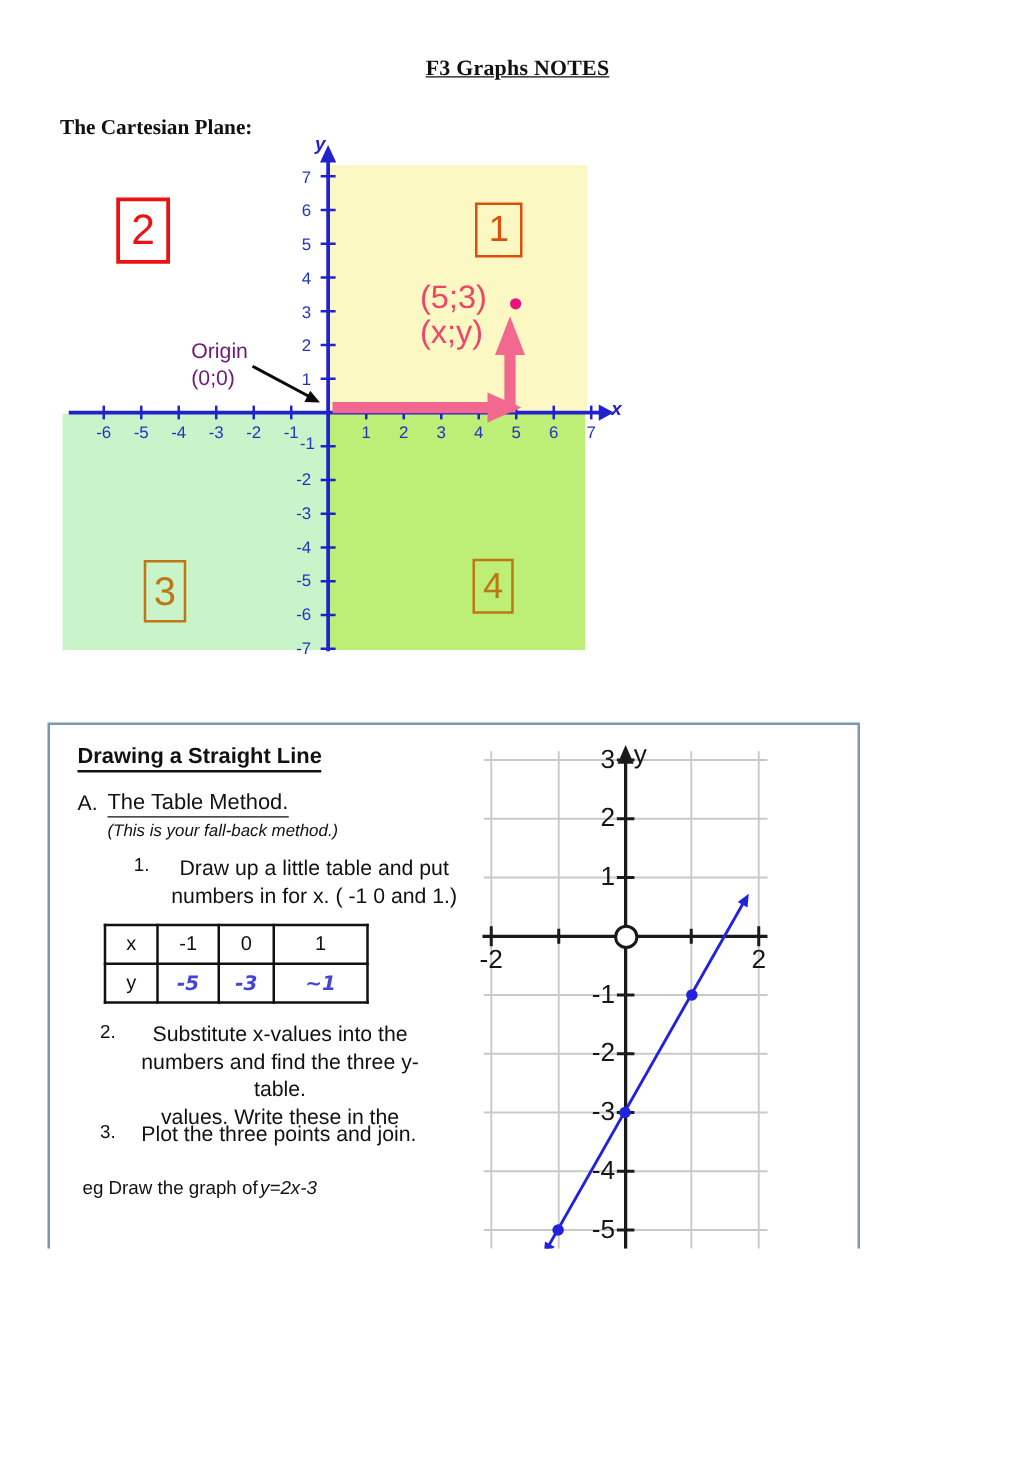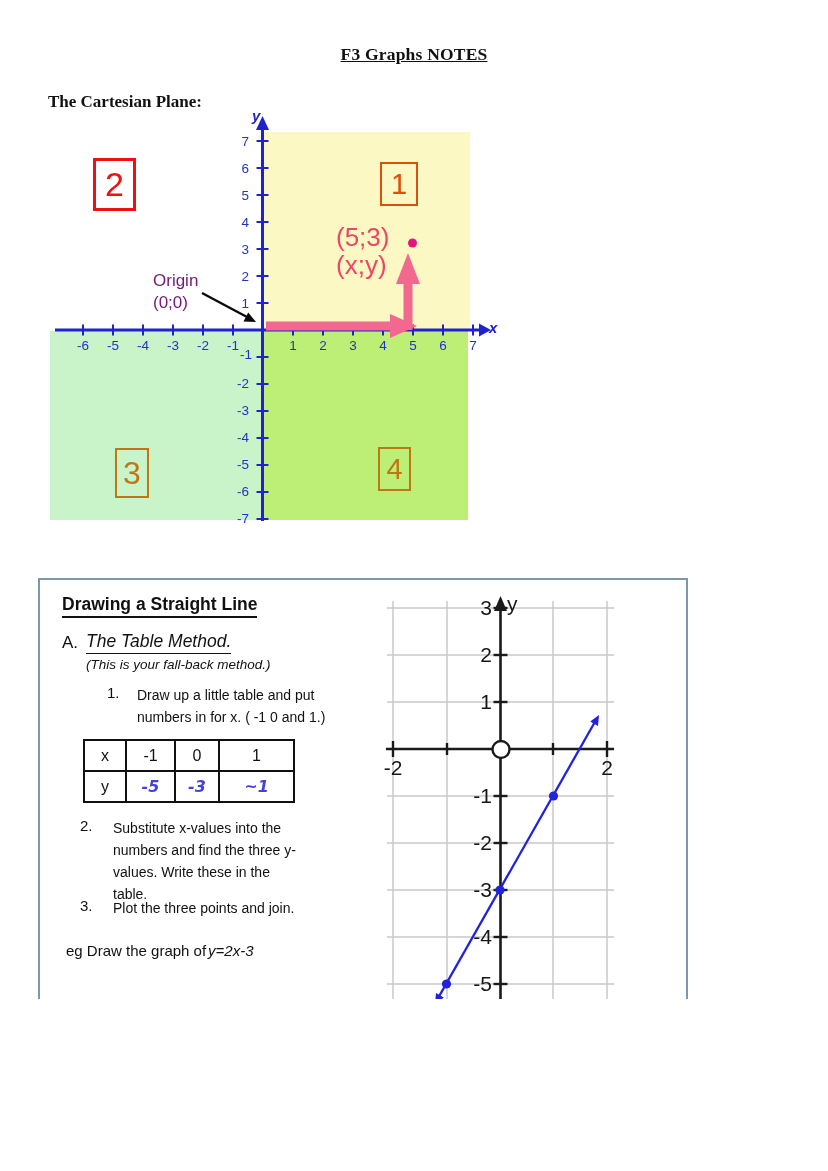--- a/index.html
+++ b/index.html
@@ -16,24 +16,24 @@
   .tickx{font-size:13.5px;color:#2233c4;width:24px;text-align:center;}
   .ticky{font-size:13.5px;color:#2233c4;width:26px;text-align:right;}
   .axis-letter{font-size:15px;font-style:italic;font-weight:bold;color:#2222cc;}
   .qbox{display:flex;align-items:center;justify-content:center;z-index:3;}
   .pt-label{font-size:26px;color:#ee4668;line-height:26px;}
   .origin-label{font-size:17px;line-height:21px;color:#701a75;}
   .section-box{position:absolute;left:38px;top:578px;width:646px;height:480px;
                border:2px solid #7d98ad;background:#fff;z-index:1;}
   .sec-heading{left:62px;top:594px;font-size:17.5px;font-weight:bold;border-bottom:2px solid #111;padding-bottom:1px;}
   .item-letter{left:62px;top:633px;font-size:17px;}
-  .method-title{left:86px;top:631px;font-size:17.5px;font-style:italic;border-bottom:1.5px solid #111;padding-bottom:1px;}
+  .method-title{left:86px;top:631px;font-size:17.5px;border-bottom:1.5px solid #111;padding-bottom:1px;}
   .method-note{left:86px;top:657px;font-size:13.5px;font-style:italic;}
   .stepnum{font-size:15px;}
-  .stepline{font-size:14px;line-height:22px;}
+  .stepline{font-size:17px;line-height:22px;text-align:center;}
   .example{font-size:15px;}
   .example .eq{font-style:italic;margin-left:2px;}
   table.vtable{position:absolute;left:83px;top:739px;border-collapse:collapse;z-index:3;table-layout:fixed;}
   table.vtable td{border:2.5px solid #111;padding:0;text-align:center;font-size:16px;background:#fff;}
   td.rowhead{text-align:right;padding-right:6px;}
   .hand{font-family:"DejaVu Sans",sans-serif;font-style:italic;font-size:22px;color:#4343dc;font-weight:bold;}
   .gt-y{font-size:21px;color:#161616;width:34px;text-align:right;}
   .gt-x{font-size:21px;color:#161616;width:28px;text-align:center;}
   .g-ylabel{font-size:21px;color:#161616;}
   .footer{left:0;top:1080px;width:828px;text-align:center;font-size:15px;}
@@ -215,22 +215,22 @@
   <span class="abs lbl stepnum" style="left:107px;top:684px;">1.</span>
   <div class="abs lbl" style="left:137px;top:684px;">
     <div class="stepline">Draw up a little table and put</div>
     <div class="stepline">numbers in for x. ( -1 0 and 1.)</div>
   </div>
 
   <span class="abs lbl stepnum" style="left:80px;top:817px;">2.</span>
   <div class="abs lbl" style="left:113px;top:817px;">
     <div class="stepline">Substitute x-values into the</div>
     <div class="stepline">numbers and find the three y-</div>
+    <div class="stepline">table.</div>
     <div class="stepline">values. Write these in the</div>
-    <div class="stepline">table.</div>
   </div>
 
   <span class="abs lbl stepnum" style="left:80px;top:897px;">3.</span>
   <div class="abs lbl" style="left:113px;top:897px;">
     <div class="stepline">Plot the three points and join.</div>
   </div>
 
   <div class="abs lbl example" style="left:66px;top:942px;">
     <span>eg Draw the graph of</span><span class="eq">y=2x-3</span>
   </div>

